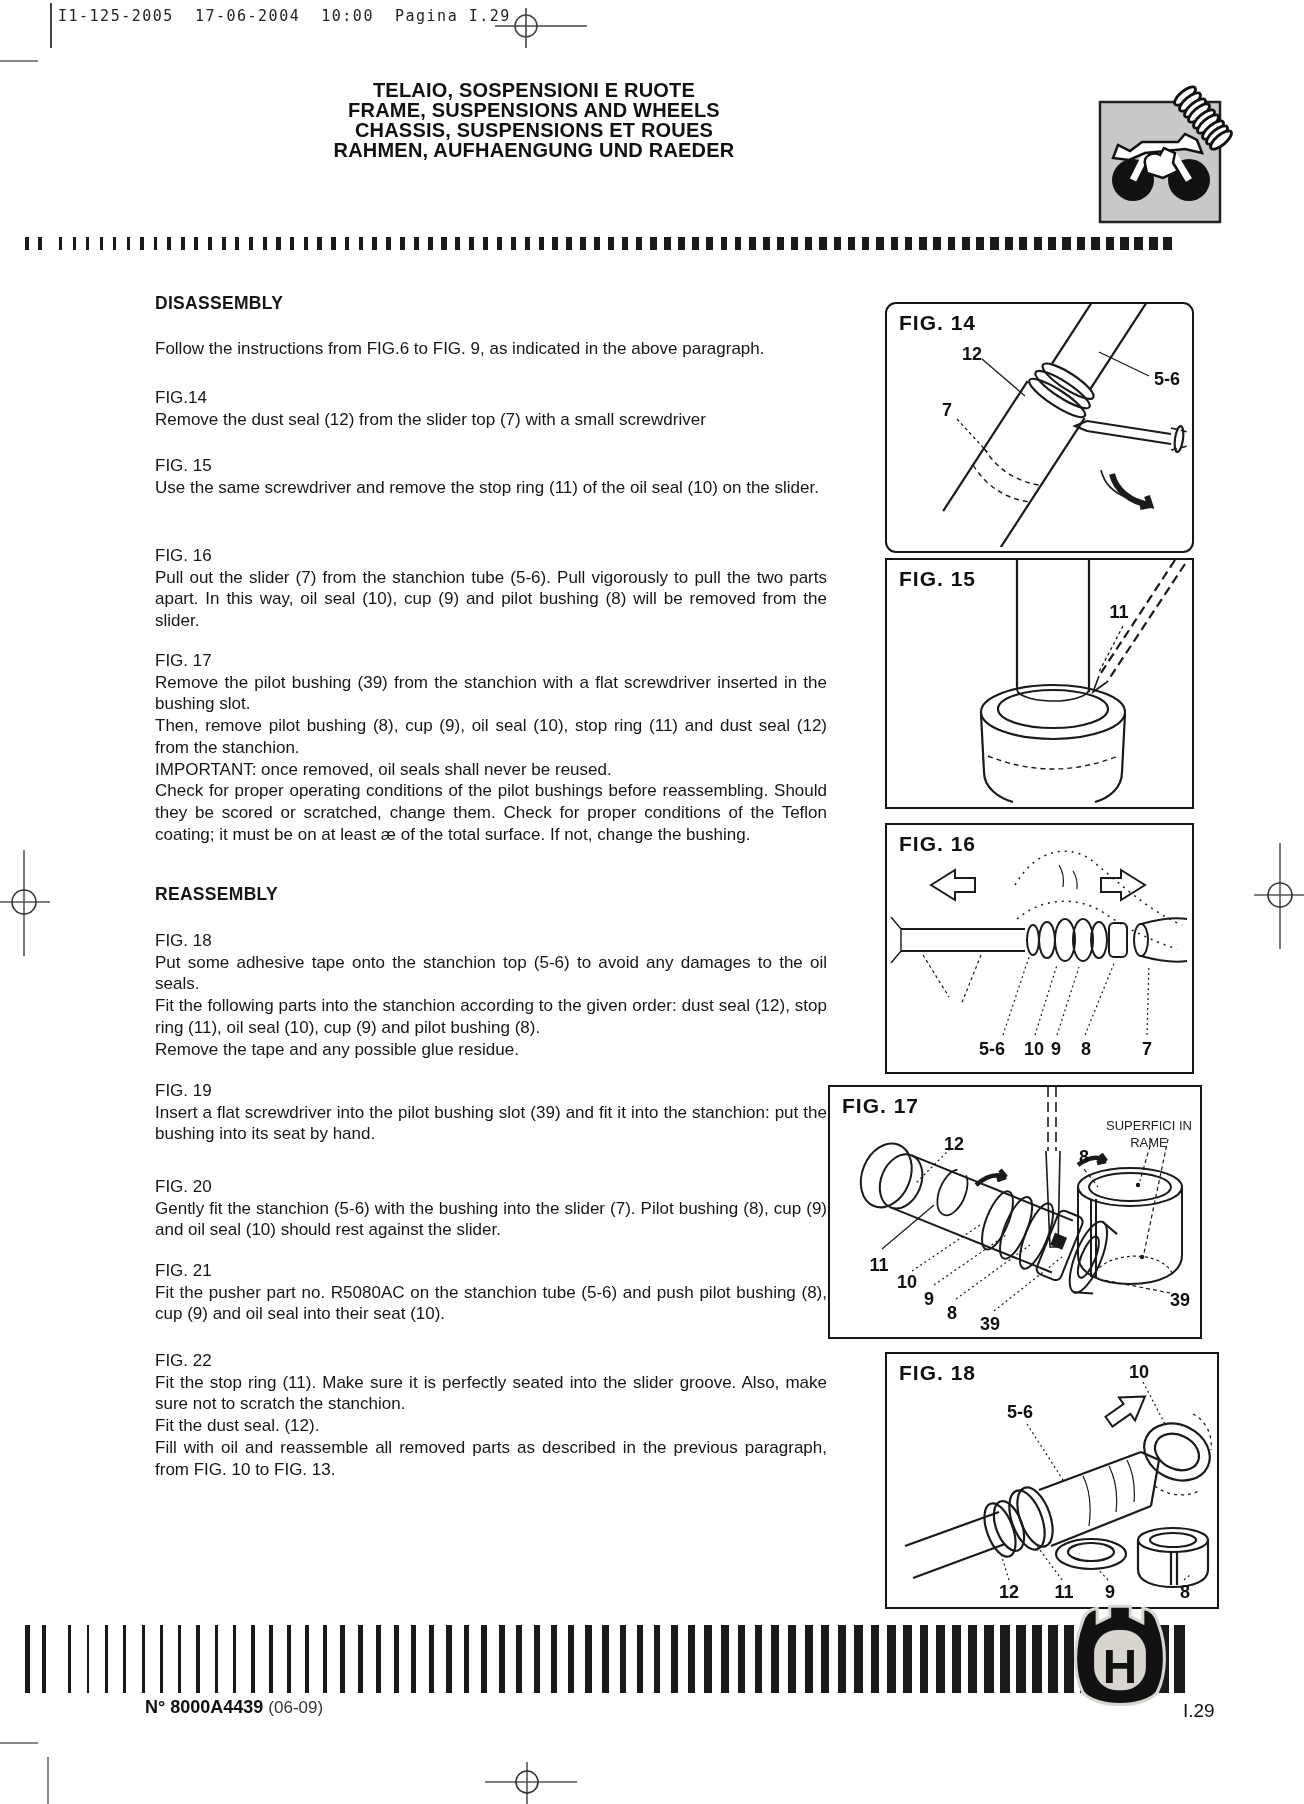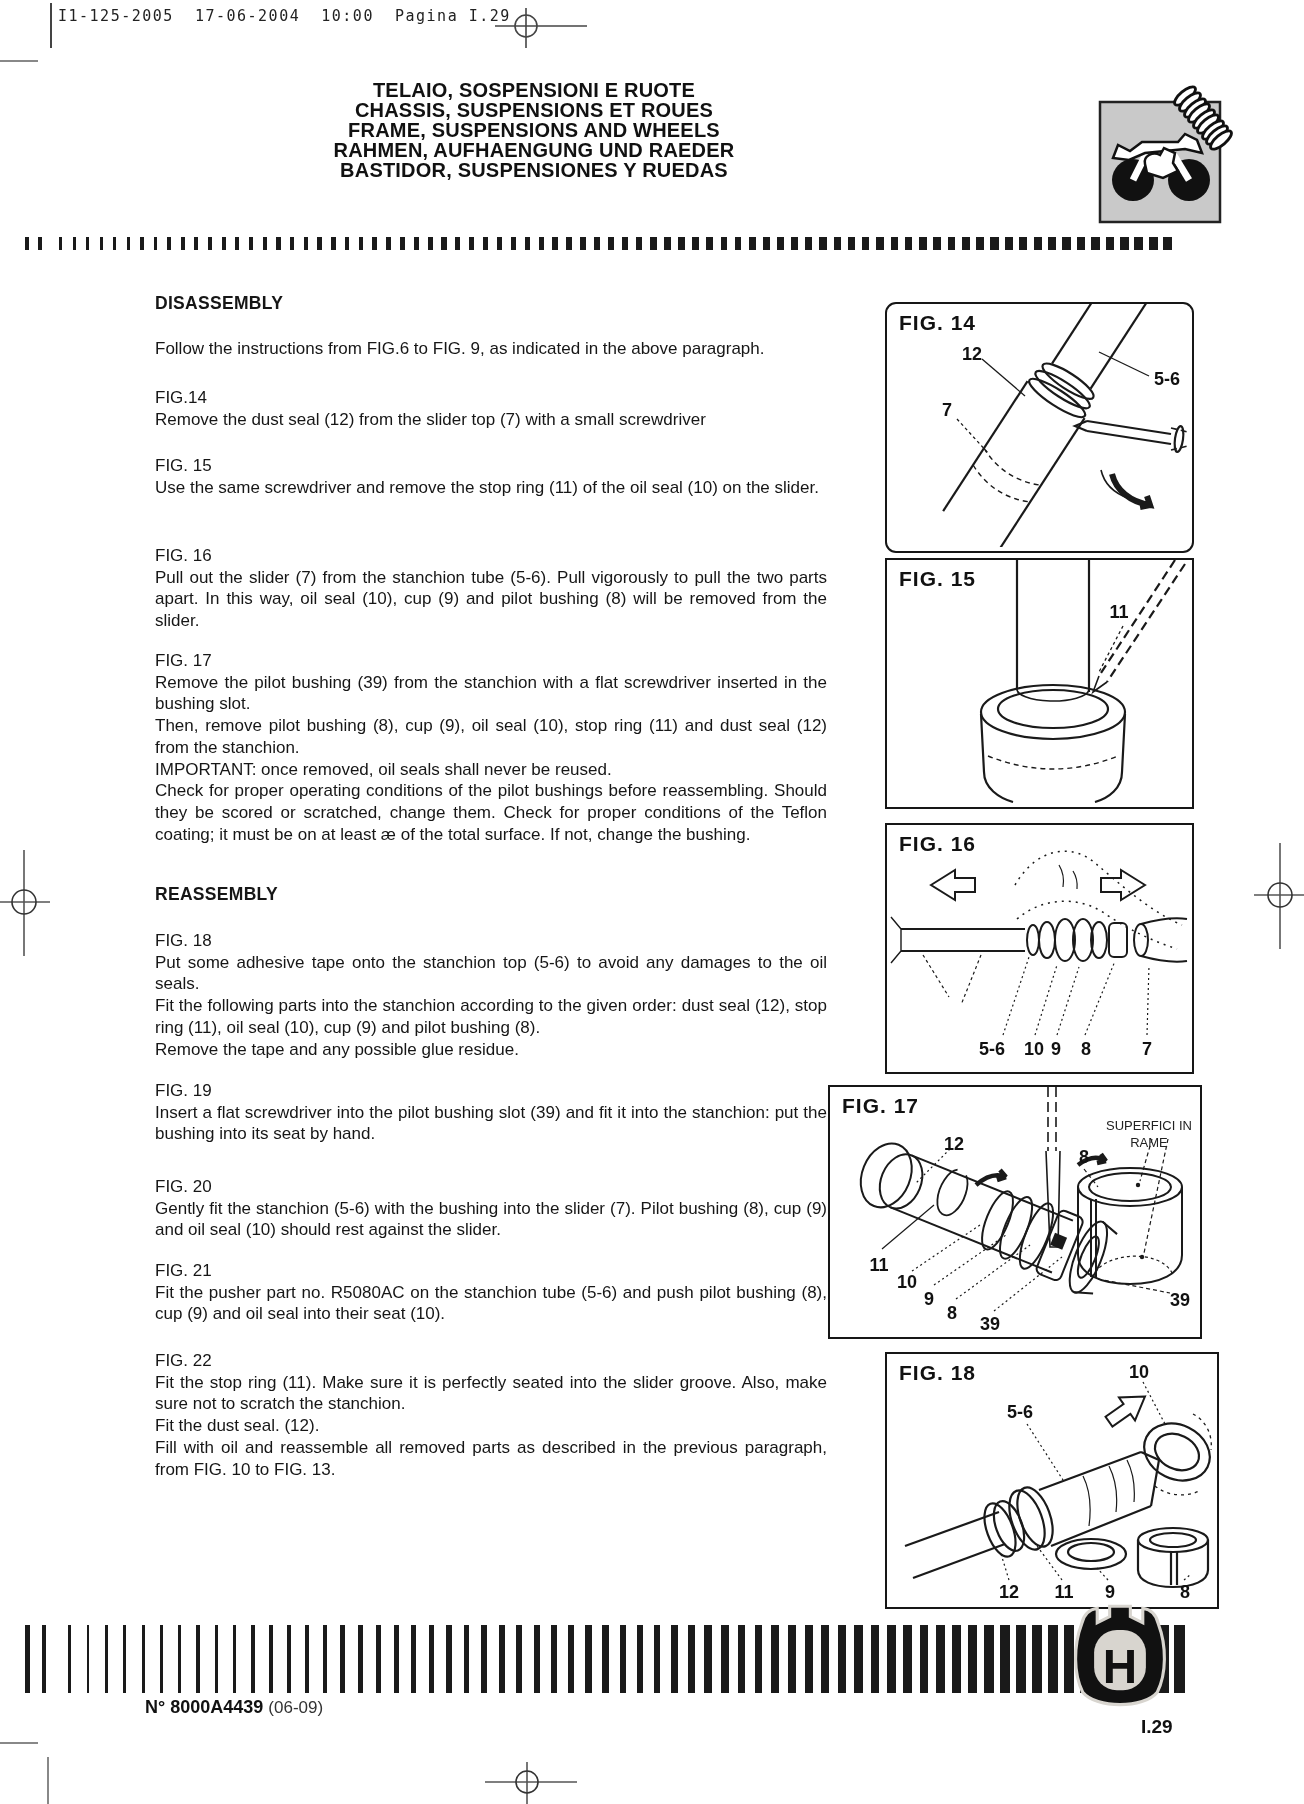--- a/index.html
+++ b/index.html
@@ -27,21 +27,21 @@
   
   .figbox{position:absolute;border:2px solid #161616;background:#fff;}
   .figlabel{position:absolute;left:12px;top:7px;font-weight:700;font-size:21px;letter-spacing:1px;color:#111;}
   .figbox svg{position:absolute;left:0;top:0;}
   .plabel{position:absolute;transform:translate(-50%,-50%);font-weight:700;font-size:18px;color:#111;white-space:nowrap;}
   .pnote{position:absolute;transform:translate(-50%,-50%);font-size:13px;line-height:17px;text-align:center;width:120px;color:#222;}
   
   .footer-left{position:absolute;left:145px;top:1697px;font-size:18px;color:#111;}
   .footer-left .b{font-weight:700;}
   .footer-left .r{font-weight:400;font-size:17px;color:#333;}
-  .footer-right{position:absolute;left:1141px;top:1700px;font-weight:700;font-size:19px;color:#111;margin-top:16px;}
+  .footer-right{position:absolute;left:1183px;top:1700px;font-weight:400;font-size:19px;color:#111;}
   .logo-svg{position:absolute;left:1066px;top:1599px;}
 </style>
 </head>
 <body>
 
 <div class="page">
 
   <div class="corner-vline"></div>
   <div class="mark" style="left:0;top:60px;width:38px;height:2px;"></div>
   <div class="print-header">I1-125-2005  17-06-2004  10:00  Pagina I.29</div>
@@ -72,24 +72,23 @@
       <line x1="0" y1="20" x2="92" y2="20"></line>
         <line x1="42" y1="0" x2="42" y2="42"></line>
         <circle cx="42" cy="20" r="11" stroke="#333"></circle>
     </g>
   </svg>
   <div class="mark" style="left:0;top:1742px;width:38px;height:2px;"></div>
   <div class="mark" style="left:47px;top:1757px;width:2px;height:47px;"></div>
 
   <div class="title-block">
     <div>TELAIO, SOSPENSIONI E RUOTE</div>
+    <div>FRAME, SUSPENSIONS AND WHEELS</div>
     <div>CHASSIS, SUSPENSIONS ET ROUES</div>
-    <div>FRAME, SUSPENSIONS AND WHEELS</div>
     <div>RAHMEN, AUFHAENGUNG UND RAEDER</div>
-    <div>BASTIDOR, SUSPENSIONES Y RUEDAS</div>
   </div>
 
   <svg class="chassis-svg" width="160" height="160" viewBox="0 0 160 160">
     <rect x="15" y="30" width="120" height="120" fill="#c9c9c9" stroke="#222" stroke-width="2.5"></rect>
     <circle cx="48" cy="108" r="21" fill="#111"></circle>
     <circle cx="104" cy="108" r="21" fill="#111"></circle>
     <line x1="48" y1="108" x2="61" y2="82" stroke="#fff" stroke-width="7"></line>
     <line x1="104" y1="108" x2="87" y2="80" stroke="#fff" stroke-width="7"></line>
     <path d="M28,86 L33,73 L45,79 L57,70 L93,70 L100,62 L112,68 L117,81 L100,77 L60,81 L44,88 Z" fill="#fff" stroke="#111" stroke-width="2.5"></path>
     <path d="M60,92 C58,84 68,79 75,83 L79,76 L90,81 L88,91 L93,99 L78,106 L62,101 Z" fill="#fff" stroke="#111" stroke-width="2.5"></path>

